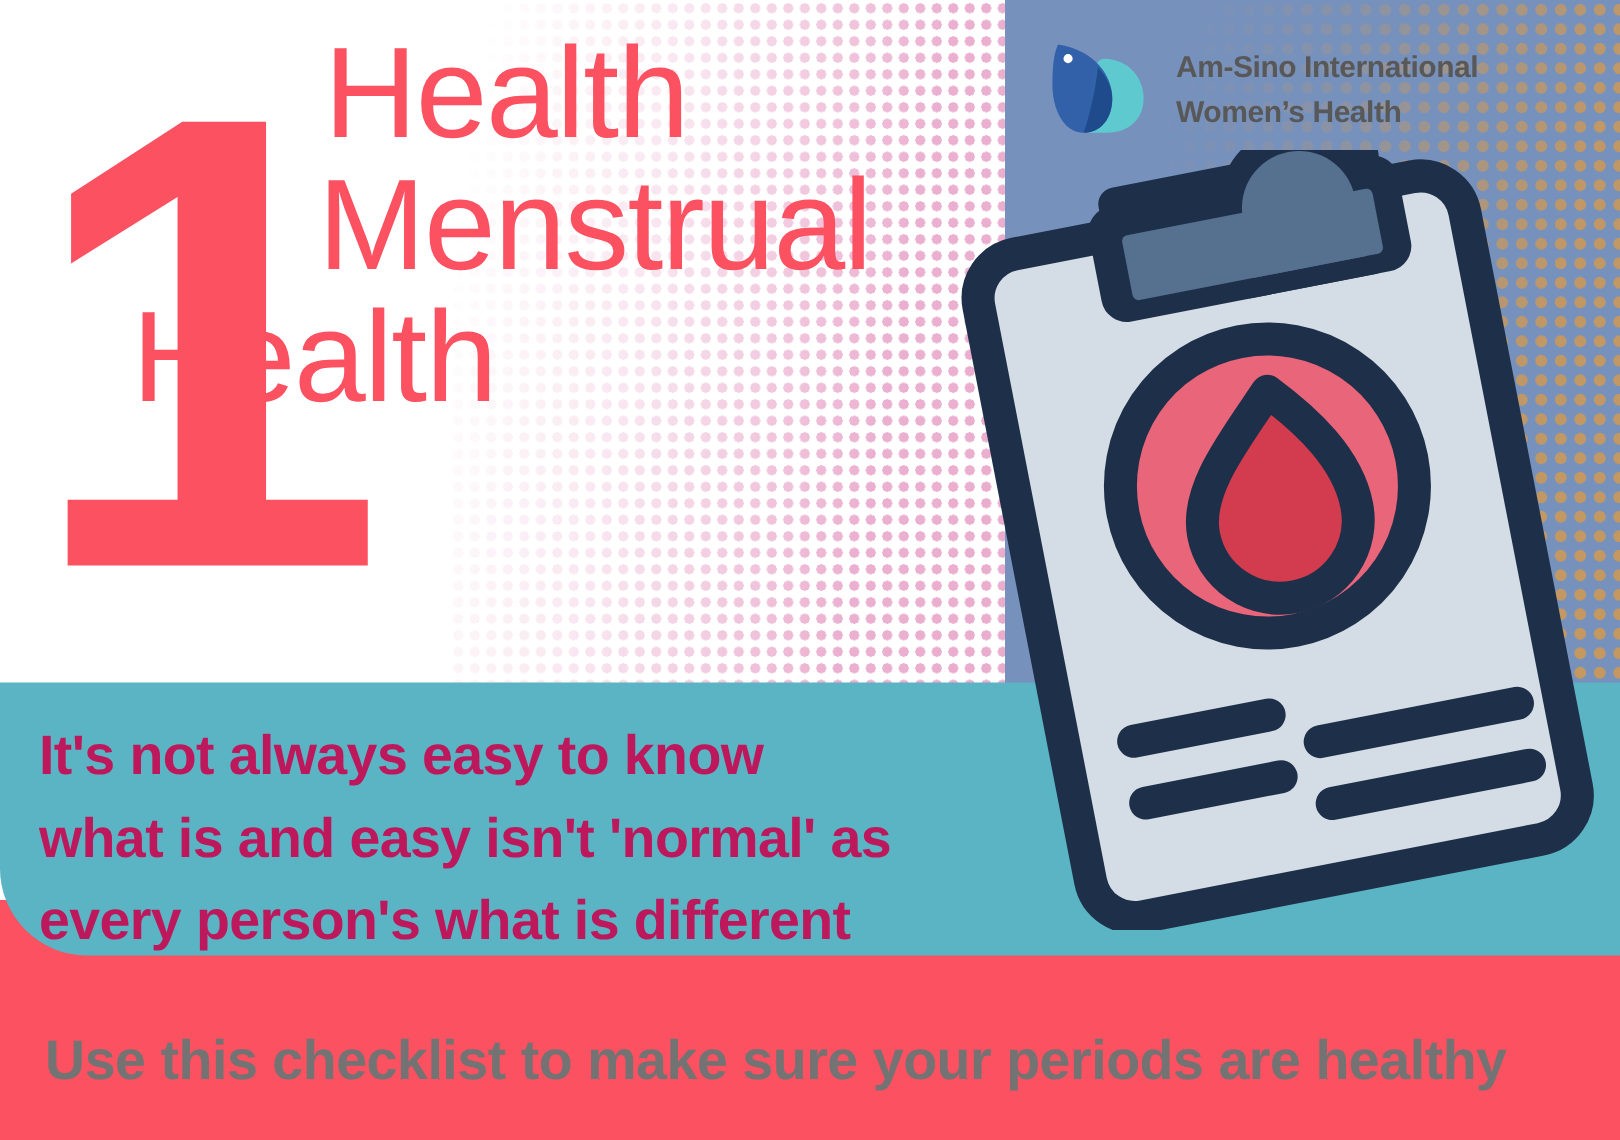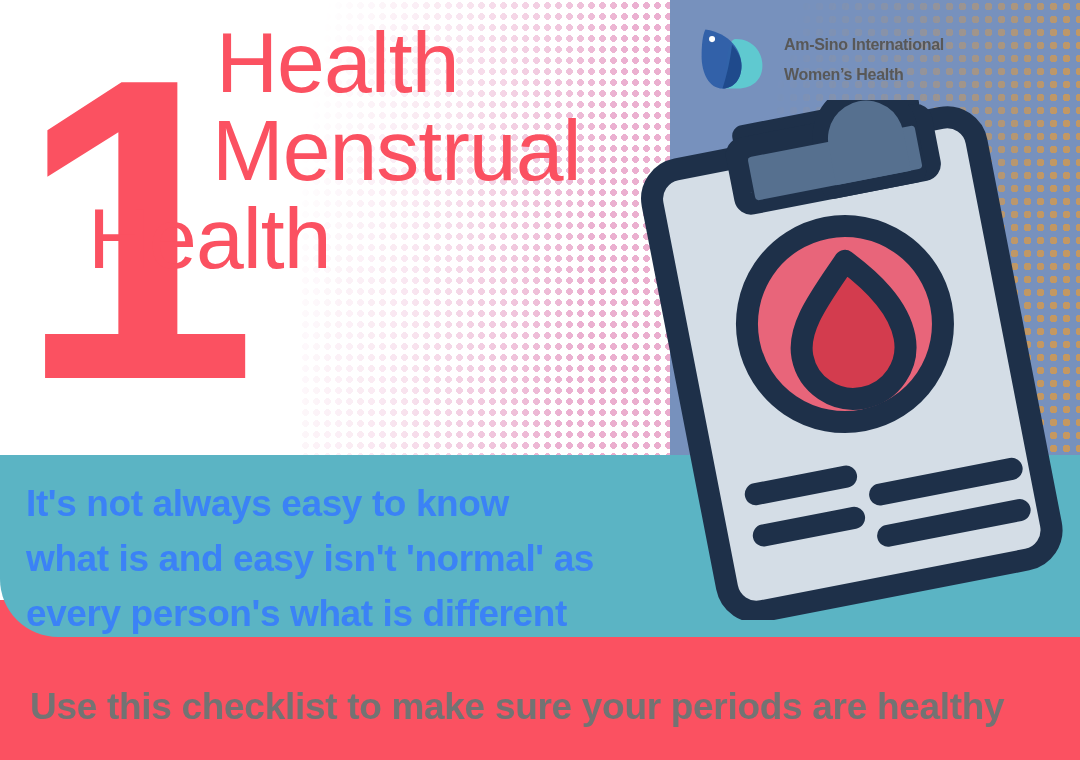--- a/index.html
+++ b/index.html
@@ -103,21 +103,21 @@
   .tline-2 { margin-left: 212px; }
   .tline-3 { margin-left: 88px; }
   .tline-4 { margin-left: 298px; }
 
   
   .teal-text {
     position: absolute;
     left: 26px;
     top: 476px;
     width: 640px;
-    color: #3b82f6;
+    color: #be185d;
     font-size: 37px;
     line-height: 55px;
     font-weight: 700;
     letter-spacing: -0.4px;
   }
   .teal-text div { white-space: nowrap; }
 
   
   .red-text {
     position: absolute;
@@ -137,21 +137,21 @@
     position: absolute;
     left: 694px;
     top: 22px;
     display: flex;
     align-items: center;
     gap: 14px;
   }
   .brand-mark { width: 76px; height: 76px; flex: none; }
   .brand-name {
     color: #585858;
-    font-size: 16px;
+    font-size: 20px;
     line-height: 30px;
     font-weight: 700;
     letter-spacing: -0.3px;
   }
   .brand-name div { white-space: nowrap; }
 
   
   .clipboard {
     position: absolute;
     left: 630px;

